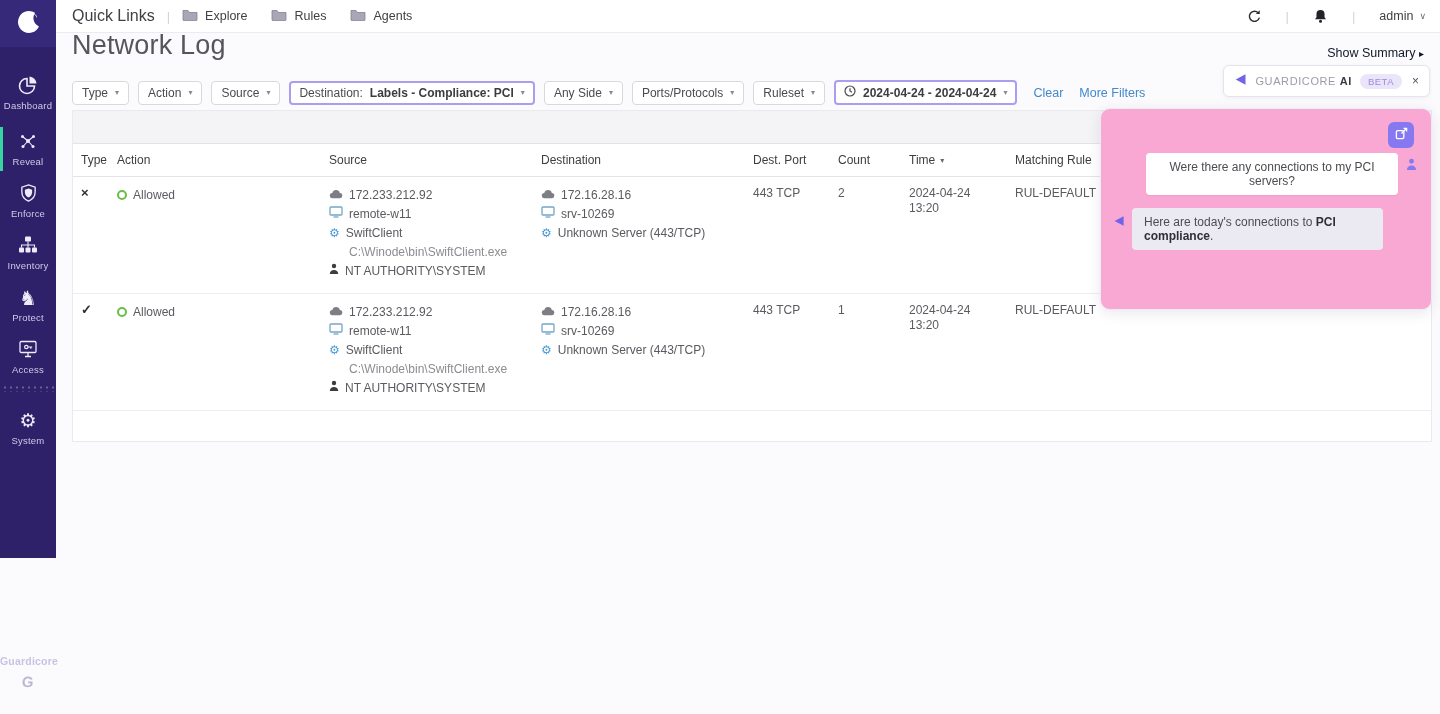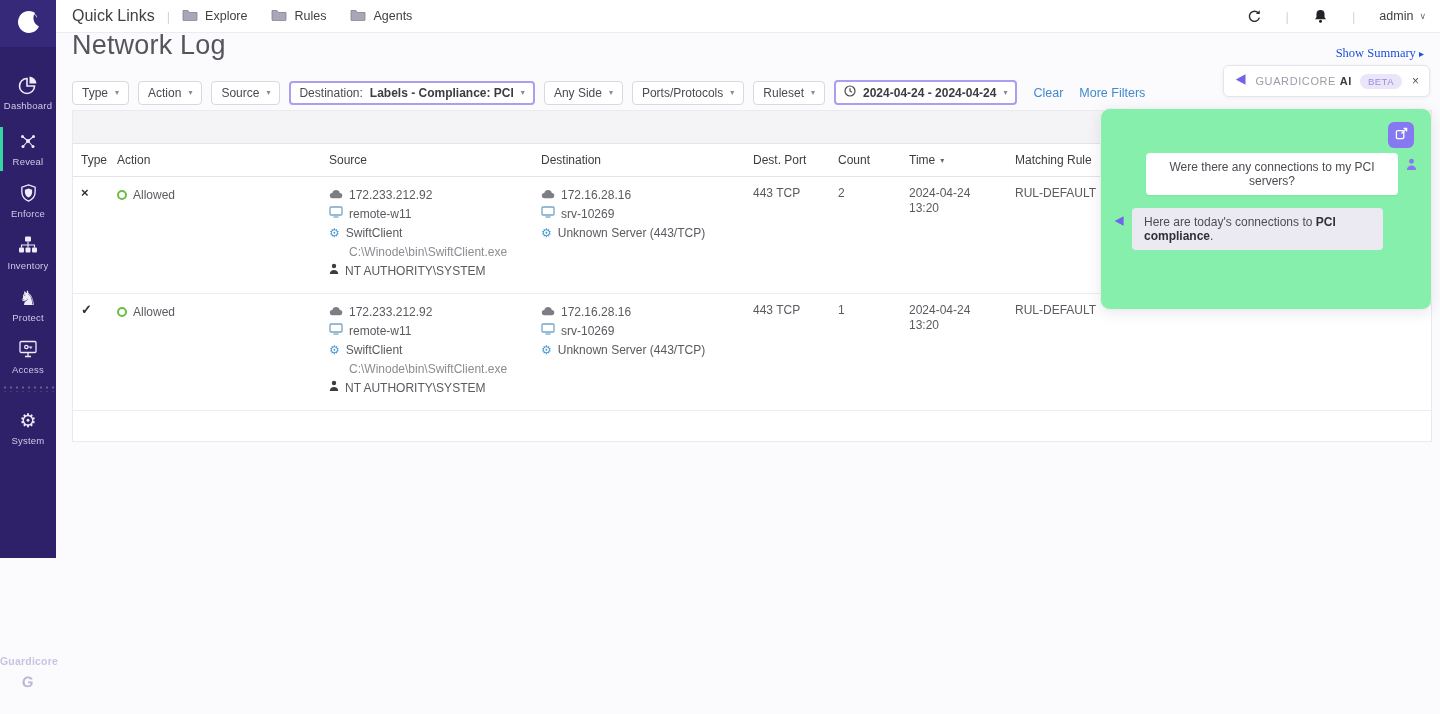--- a/index.html
+++ b/index.html
@@ -27,21 +27,21 @@
   .topbar .qlink { font-size:16px; color:#3f3f45; cursor:pointer; }
   .tsep { color:#d4d4da; margin:0 12px; font-size:13px; }
   .topnav-item { display:flex; align-items:center; gap:7px; font-size:12.5px; color:#3f3f45; margin-right:24px; cursor:pointer; }
   .topbar-right { margin-left:auto; display:flex; align-items:center; gap:12px; }
   .icon-btn { cursor:pointer; display:flex; align-items:center; }
   .user-menu { display:flex; align-items:center; gap:6px; font-size:12.5px; color:#3f3f45; cursor:pointer; }
   .user-caret { font-size:9px; color:#6a6a70; }
 
   
   .page-title { position:absolute; left:72px; top:30px; font-size:27px; font-weight:300; color:#55555c; letter-spacing:.2px; }
-  .show-summary { position:absolute; right:16px; top:46px; font-size:12.5px; color:#1d4ed8; cursor:pointer;font-family:Liberation Serif, serif; }
+  .show-summary { position:absolute; right:16px; top:46px; font-size:12.5px; color:#0f172a; cursor:pointer; }
   .show-summary .arr { font-size:10px; }
 
   
   .filter-row { position:absolute; left:72px; top:80px; display:flex; align-items:center; gap:9px; z-index:4; }
   .chip { background:#fff; border:1px solid #d8d8de; border-radius:4px; padding:4px 9px; font-size:12px; color:#4a4a50; display:flex; align-items:center; gap:7px; cursor:pointer; white-space:nowrap; }
   .chip .chev { font-size:8px; color:#8a8a92; }
   .chip.hl { border:2px solid #a99ef0; padding:3px 8px; }
   .chip b { color:#3c3c42; }
   .link-action { font-size:12.5px; color:#4189cc; cursor:pointer; margin-left:7px; }
 
@@ -61,21 +61,21 @@
   .sort-arrow { font-size:8px; color:#6a6a72; }
   .trow { align-items:start; padding-top:9px; padding-bottom:12px; border-bottom:1px solid #ededf1; font-size:12px; color:#5a5a60; cursor:pointer; }
   .cell .line { display:flex; align-items:center; gap:6px; min-height:17px; margin-bottom:2px; }
   .cell .line.indent { padding-left:20px; color:#8c8c92; }
   .type-glyph { font-size:13px; color:#2f2f35; font-weight:bold; line-height:14px; }
   .allowed-ring { width:10px; height:10px; border:2.5px solid #6abe45; border-radius:50%; display:inline-block; }
   .gear-blue { color:#4a9bd5; font-size:12px; line-height:12px; }
   .time-cell div { line-height:15px; }
 
   
-  .chat-panel { position:absolute; left:1100px; top:108px; width:332px; height:202px; background:#86efac; border:1px solid #ececf1; border-radius:10px; box-shadow:0 3px 14px rgba(40,30,90,.10); z-index:15; }
+  .chat-panel { position:absolute; left:1100px; top:108px; width:332px; height:202px; background:#f9a8d4; border:1px solid #ececf1; border-radius:10px; box-shadow:0 3px 14px rgba(40,30,90,.10); z-index:15; }
   .chat-popout { position:absolute; top:13px; right:17px; width:26px; height:26px; background:#8678f0; border-radius:6px; display:flex; align-items:center; justify-content:center; cursor:pointer; }
   .chat-user-row { position:absolute; top:44px; left:45px; right:14px; display:flex; align-items:flex-start; gap:8px; }
   .bubble-user { background:#fff; border-radius:4px; box-shadow:0 1px 2px rgba(0,0,0,.05); padding:7px 14px; font-size:12px; color:#4c4c52; flex:1; text-align:center; }
   .chat-ai-row { position:absolute; top:99px; left:12px; right:48px; display:flex; align-items:flex-start; gap:7px; }
   .bubble-ai { background:#ebeaf2; border-radius:4px; padding:7px 12px; font-size:12px; color:#4c4c52; flex:1; }
   .bubble-ai b { color:#2f2f36; }
   .chat-input-wrap { position:absolute; left:24px; right:32px; top:154px; height:30px; background:#fff; border:1px solid #d8d8de; border-radius:4px; display:flex; align-items:center; padding:0 9px; }
   .chat-input { border:none; outline:none; flex:1; font-size:12px; color:#4c4c52; font-family:"Liberation Sans", sans-serif; background:transparent; }
   .chat-input::placeholder { color:#9a9aa4; }
   .ai-tri { margin-top:5px; }

